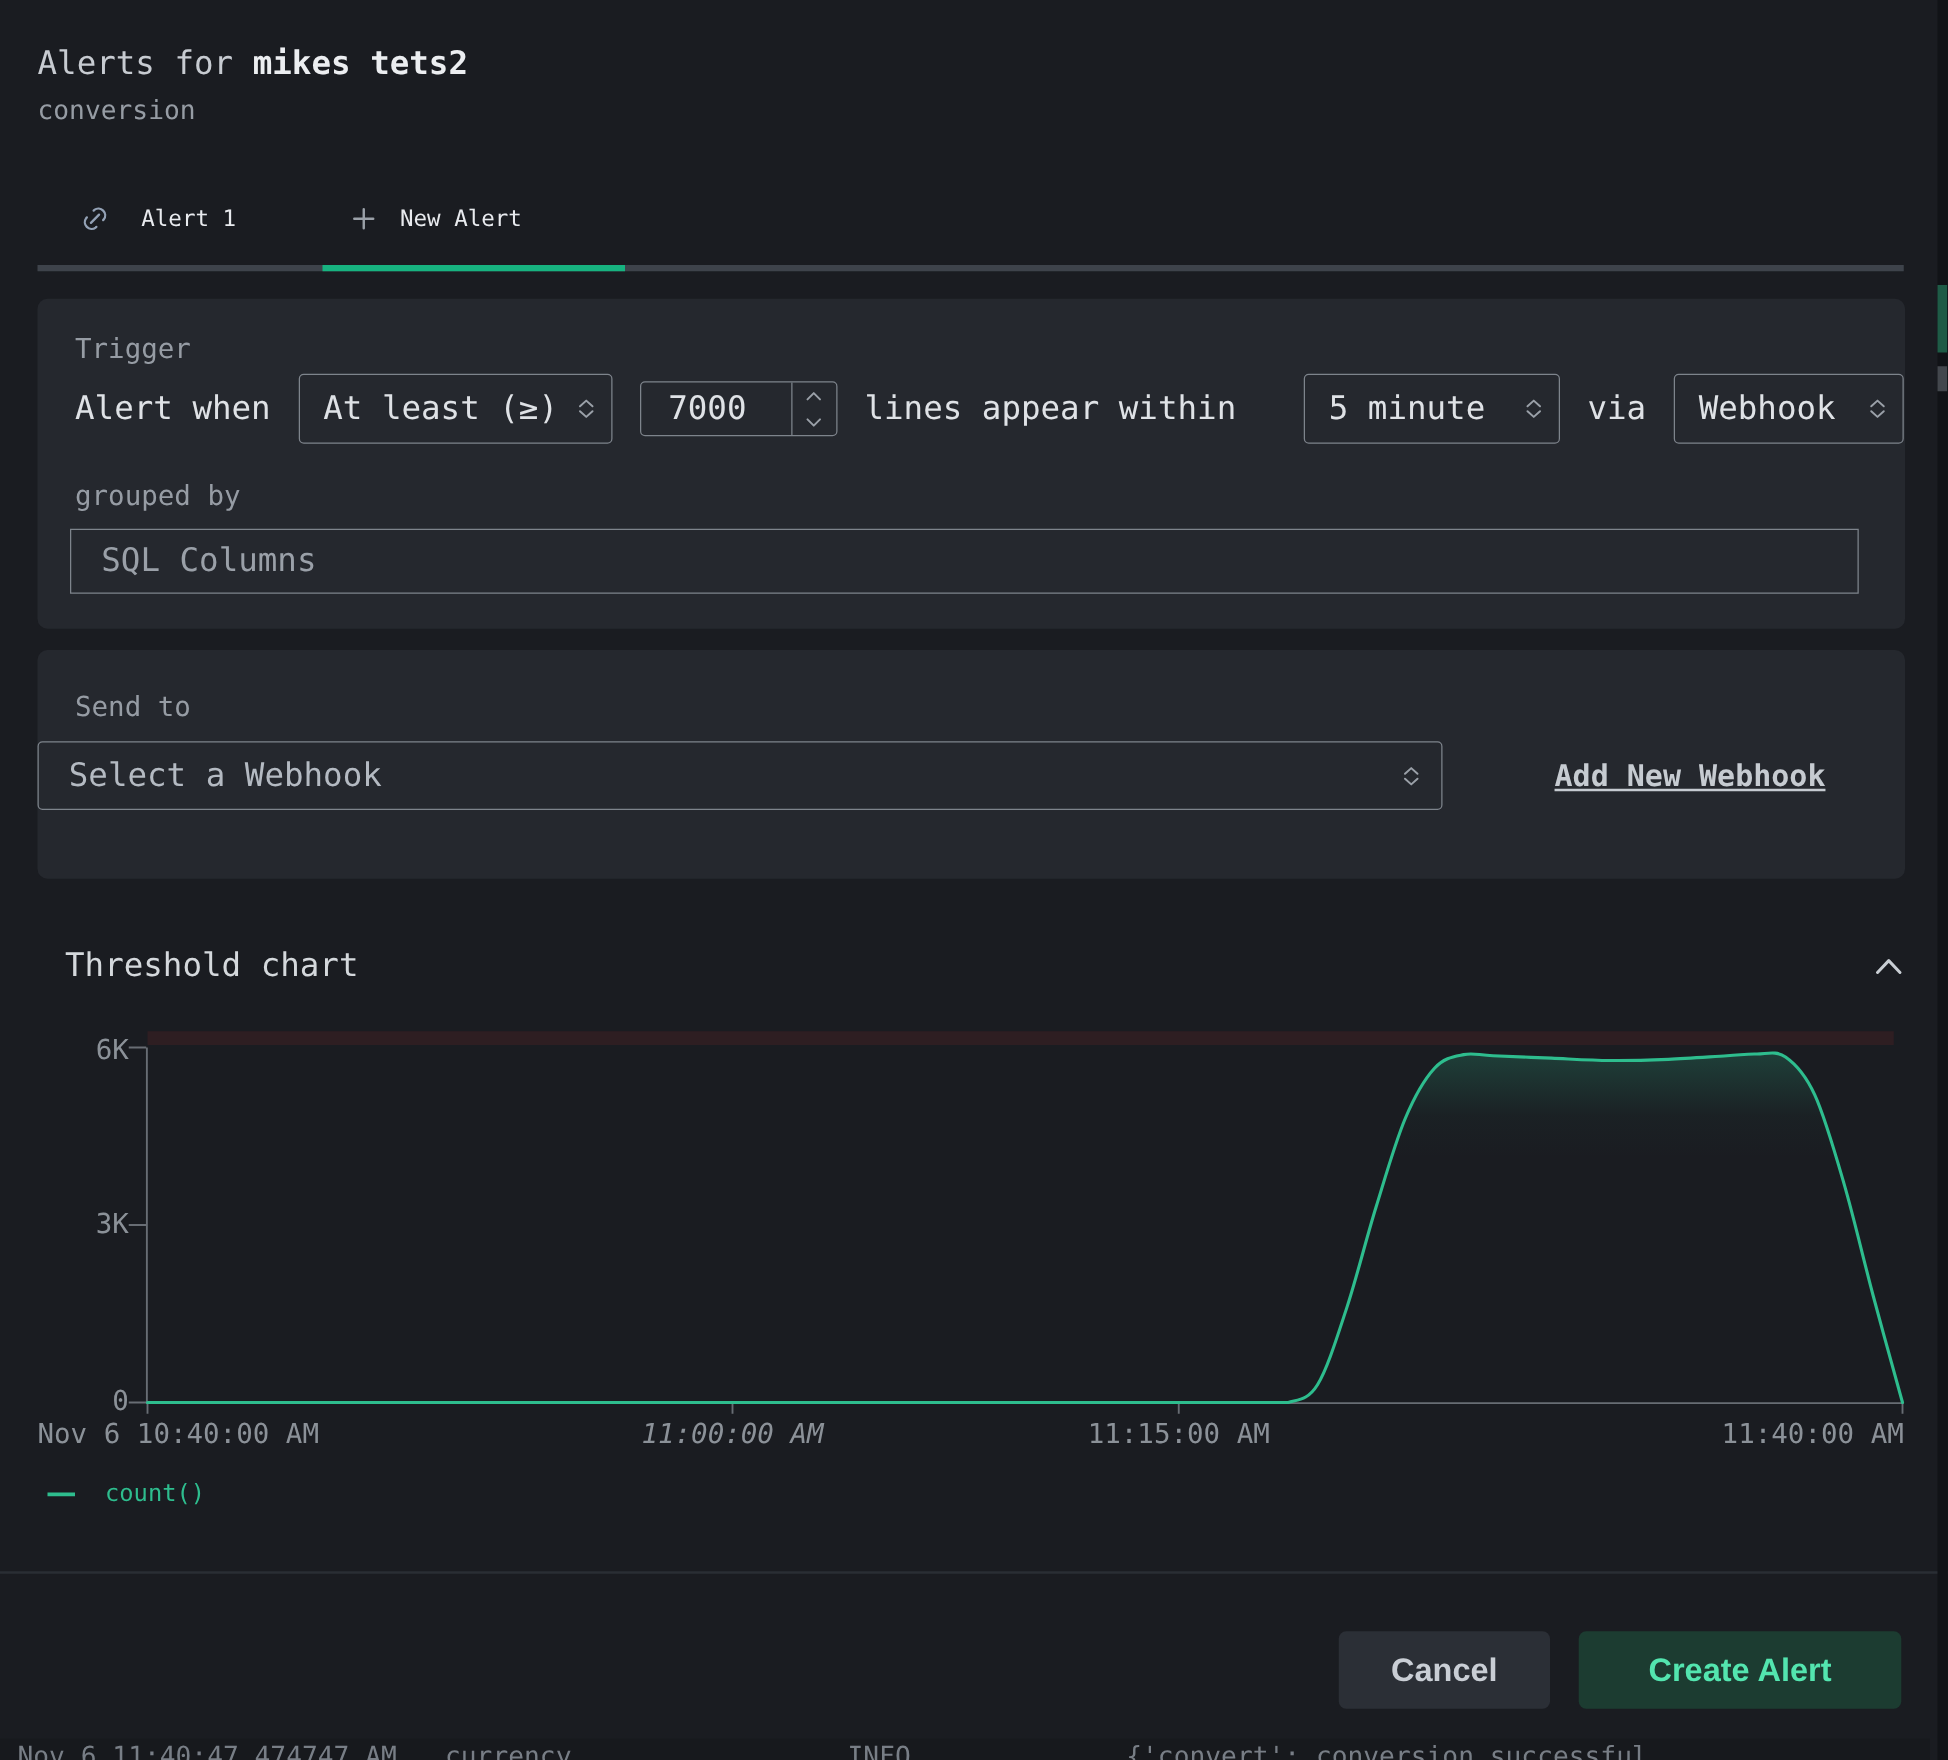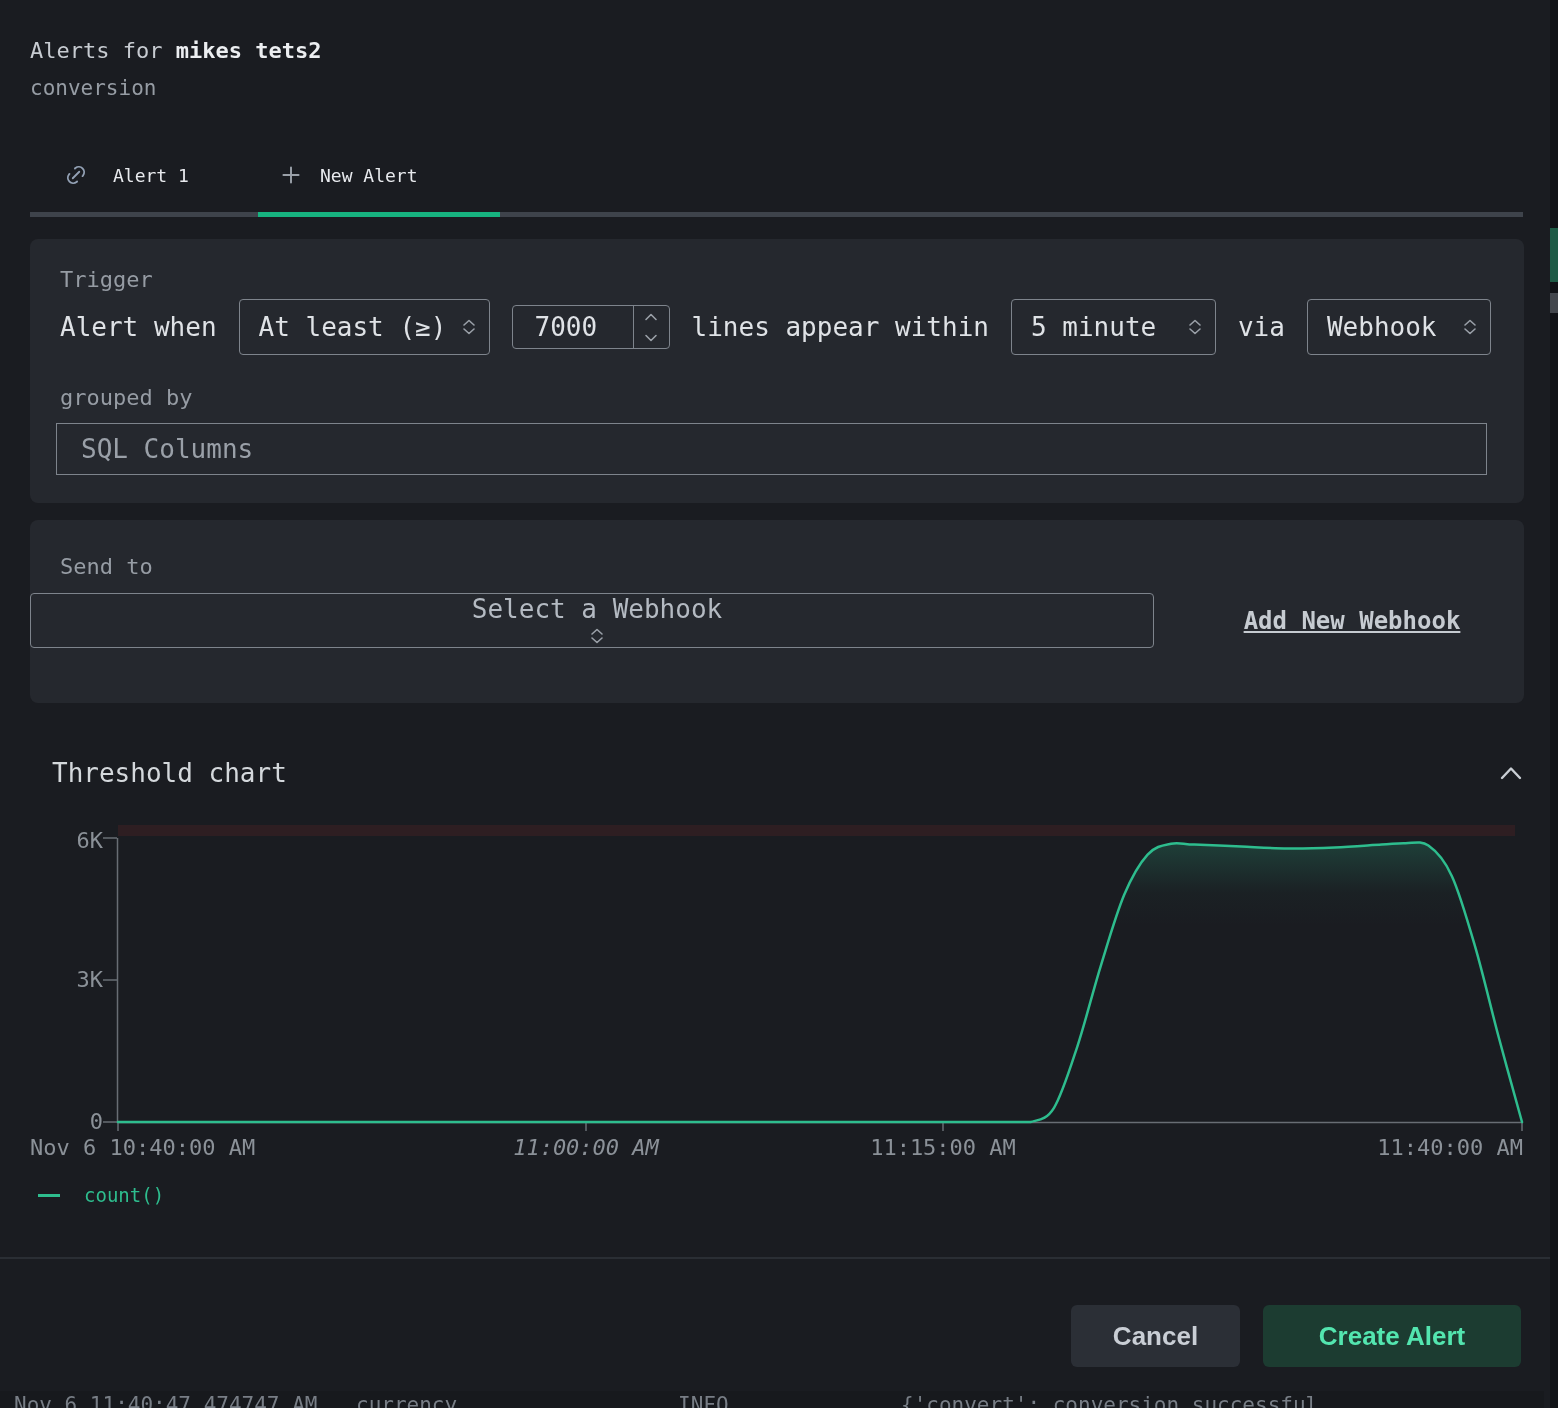--- a/index.html
+++ b/index.html
@@ -7,21 +7,21 @@
     --muted:#969CA4; --faint:#8B9198; --accent:#17B380; --series:#2EBD8E;
     --mint:#53E5AF; --create-bg:#1C3C31;
   }
   *{margin:0;padding:0;box-sizing:border-box;}
   html,body{background:#101216;}
   .page{position:relative;width:1558px;height:1408px;background:var(--bg);
     font-family:"DejaVu Sans Mono","Liberation Mono",monospace;overflow:hidden;color:var(--txt);}
   .abs{position:absolute;}
 
   
-  .title{left:30px;top:36px;font-size:22px;line-height:30px;color:#C7CBD1;}
+  .title{left:30px;top:36px;font-size:26px;line-height:30px;color:#C7CBD1;}
   .title b{color:#ECEEF1;font-weight:bold;}
   .subtitle{left:30px;top:76px;font-size:21px;line-height:24px;color:var(--muted);}
 
   
   .tab{top:152px;height:46px;display:flex;align-items:center;cursor:pointer;}
   .tab-label{font-size:18px;color:#E8EAEE;}
   .tab1{left:63px;gap:24px;}
   .tab2{left:278px;gap:16px;}
   .underline{left:30px;top:212px;width:1493px;height:5px;background:#3E434B;}
   .underline-active{left:228px;top:0;width:242px;height:5px;background:var(--accent);}
@@ -39,21 +39,21 @@
   .selectbox .val{font-size:26px;color:#DFE2E6;white-space:nowrap;}
   .numberbox{width:158px;height:44px;border:1px solid var(--border);border-radius:4px;display:flex;}
   .numberbox input{width:120px;border:none;outline:none;background:transparent;color:#DFE2E6;
     font-family:inherit;font-size:26px;padding-left:22px;}
   .stepper{width:37px;border-left:1px solid var(--border);display:flex;flex-direction:column;}
   .step-btn{flex:1;display:flex;align-items:center;justify-content:center;cursor:pointer;}
   .biginput{left:26px;height:52px;border:1px solid var(--border);border-radius:0;background:transparent;}
   .biginput input{width:100%;height:100%;background:transparent;border:none;outline:none;
     font-family:inherit;font-size:26px;color:#DFE2E6;padding-left:24px;}
   .biginput input::placeholder{color:#9AA0A8;opacity:1;}
-  .webhook-select{top:73px;width:1124px;height:55px;padding:0 14px 0 24px;flex-direction:column;}
+  .webhook-select{top:73px;width:1124px;height:55px;padding:0 14px 0 24px;}
   .webhook-select .val{color:#B4BAC2;}
   .add-webhook{left:1186px;top:73px;width:272px;height:55px;display:flex;align-items:center;
     justify-content:center;font-size:24px;font-weight:bold;color:#C6CBD1;cursor:pointer;background:transparent;border:none;font-family:inherit;text-decoration:underline;}
 
   
   .chart-title{left:52px;top:758px;font-size:26px;line-height:30px;color:#D4D8DC;}
   .collapse-btn{left:1492px;top:756px;width:38px;height:34px;display:flex;align-items:center;justify-content:center;cursor:pointer;background:none;border:none;}
   .chart-svg{left:0;top:820px;}
   .ylabel{left:29px;width:74px;text-align:right;font-size:22px;line-height:26px;color:var(--faint);}
   .xlabel{font-size:22px;line-height:26px;color:var(--faint);top:1135px;white-space:nowrap;}
@@ -136,21 +136,21 @@
           <div class="step-btn">
             <svg width="16" height="10" viewBox="0 0 16 10" fill="none" stroke="#9AA0A8" stroke-width="1.6" stroke-linecap="round" stroke-linejoin="round">
                 <polyline points="3,2.5 8,7.5 13,2.5"></polyline>
               </svg>
           </div>
         </div>
       </div>
 
       <span class="sentence">lines appear within</span>
 
-      <div class="selectbox" style="width:205px;">
+      <div class="selectbox" style="width:205px;margin-left:32px;">
         <span class="val">5 minute</span>
         <span>
           <svg width="20" height="24" viewBox="0 0 20 24" fill="none" stroke="#9AA0A8" stroke-width="1.6" stroke-linecap="round" stroke-linejoin="round">
             <polyline points="5,10 10,5.5 15,10"></polyline>
               <polyline points="5,14 10,18.5 15,14"></polyline>
           </svg>
         </span>
       </div>
 
       <span class="sentence">via</span>

